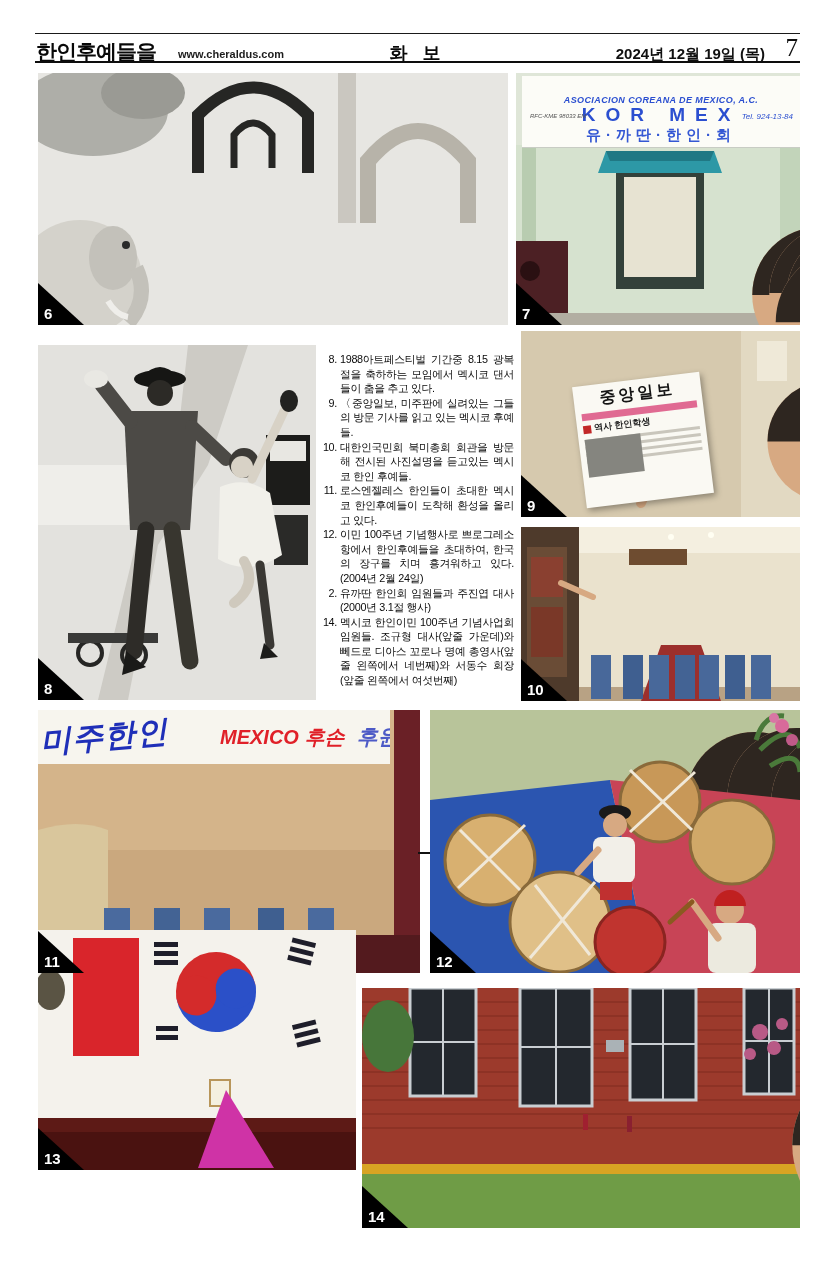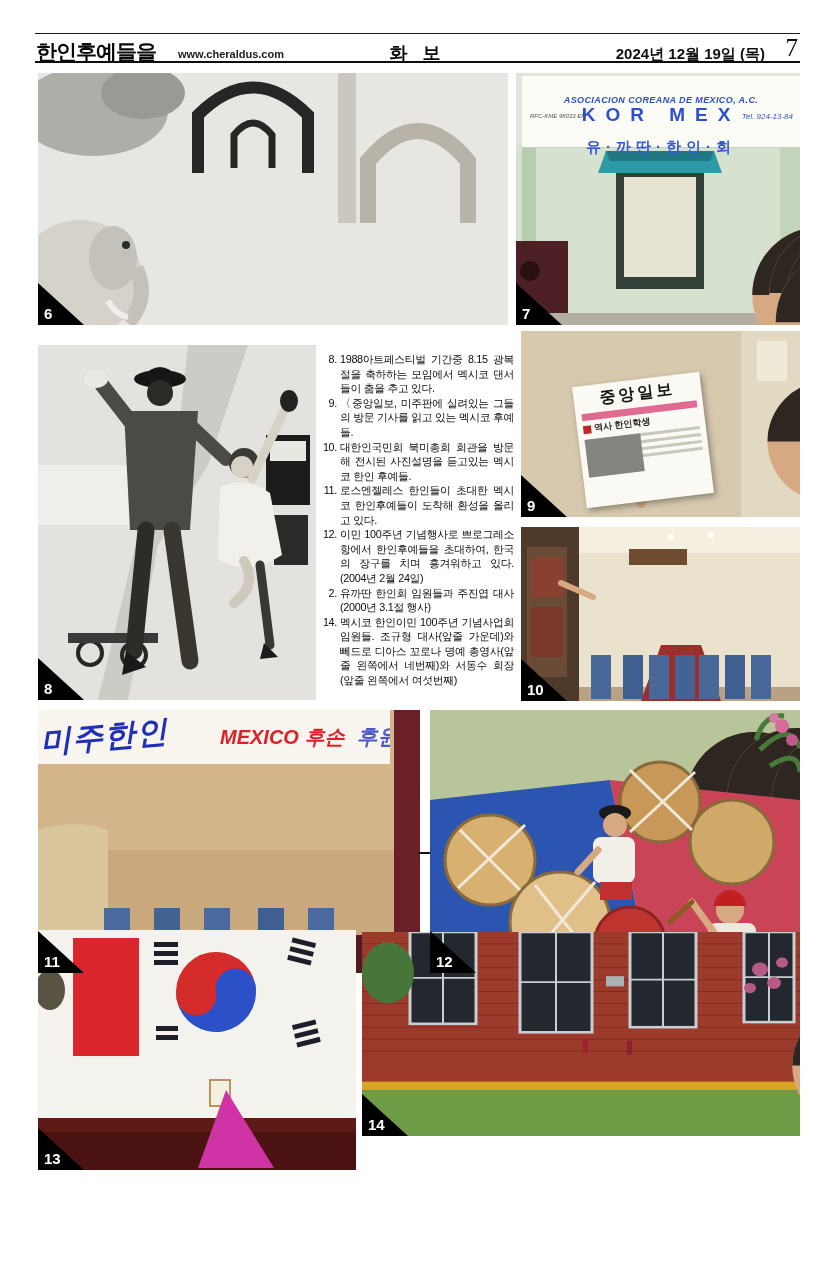--- a/index.html
+++ b/index.html
@@ -23,37 +23,37 @@
   .badge-num { position:absolute; left:6px; bottom:3px; color:#fff; font-size:15px; font-weight:bold; z-index:4; }
 
   #photo6  { left:38px;  top:73px;  width:470px; height:252px; }
   #photo7  { left:516px; top:73px;  width:284px; height:252px; }
   #photo8  { left:38px;  top:345px; width:278px; height:355px; }
   #photo9  { left:521px; top:331px; width:279px; height:186px; }
   #photo10 { left:521px; top:527px; width:279px; height:174px; }
   #photo11 { left:38px;  top:710px; width:382px; height:263px; }
   #photo12 { left:430px; top:710px; width:370px; height:263px; }
   #photo13 { left:38px;  top:930px; width:318px; height:240px; }
-  #photo14 { left:362px; top:932px; width:438px; height:204px; }
+  #photo14 { left:362px; top:988px; width:438px; height:240px; }
 
   
   .captions { position:absolute; left:322px; top:352px; width:192px; font-size:10.8px;
               line-height:14.6px; color:#0a0a0a; text-align:justify; letter-spacing:-0.3px; }
   .cap { display:flex; }
   .cap-num { flex:0 0 18px; text-align:right; padding-right:3px; white-space:nowrap; }
   .cap-text { flex:1; }
 
   
   .sign { position:absolute; left:6px; top:3px; right:0; height:72px; background:#fcfcf7;
           border-bottom:1px solid #c8ccc4; z-index:2; }
   .sign-l1 { text-align:center; font-size:9px; font-weight:bold; font-style:italic; color:#2b4fd0; padding-top:19px; letter-spacing:.4px; }
   .sign-l2 { text-align:center; font-size:19px; font-weight:bold; color:#2b4fd0; letter-spacing:10px; line-height:19px; }
   .sign-rfc { position:absolute; left:8px; top:37px; font-size:6px; font-style:italic; color:#555; }
   .sign-tel { position:absolute; right:7px; top:36px; font-size:8px; font-style:italic; color:#2b4fd0; }
-  .sign-kr { text-align:center; font-size:15px; font-weight:bold; color:#3558d4; letter-spacing:5px; margin-top:14px; }
+  .sign-kr { text-align:center; font-size:15px; font-weight:bold; color:#3558d4; letter-spacing:5px; margin-top:2px; }
 
   
   .newspaper { position:absolute; left:58px; top:48px; width:128px; height:122px; background:#faf9f3;
                transform:rotate(-7deg); box-shadow:2px 3px 6px rgba(0,0,0,.35); z-index:2; padding:4px 6px; }
   .np-masthead { text-align:center; font-size:16px; font-weight:bold; letter-spacing:3px; color:#141414; }
   .np-bar { height:7px; background:#e06a92; margin:3px 0 2px; }
   .np-headrow { display:flex; align-items:center; gap:3px; margin:1px 0 2px; }
   .np-flag { width:8px; height:8px; background:#c22828; }
   .np-headline { font-size:9px; font-weight:bold; color:#1e1e1e; }
   .np-photo { width:56px; height:38px; background:#85857f; float:left; margin:2px 4px 0 0; }

